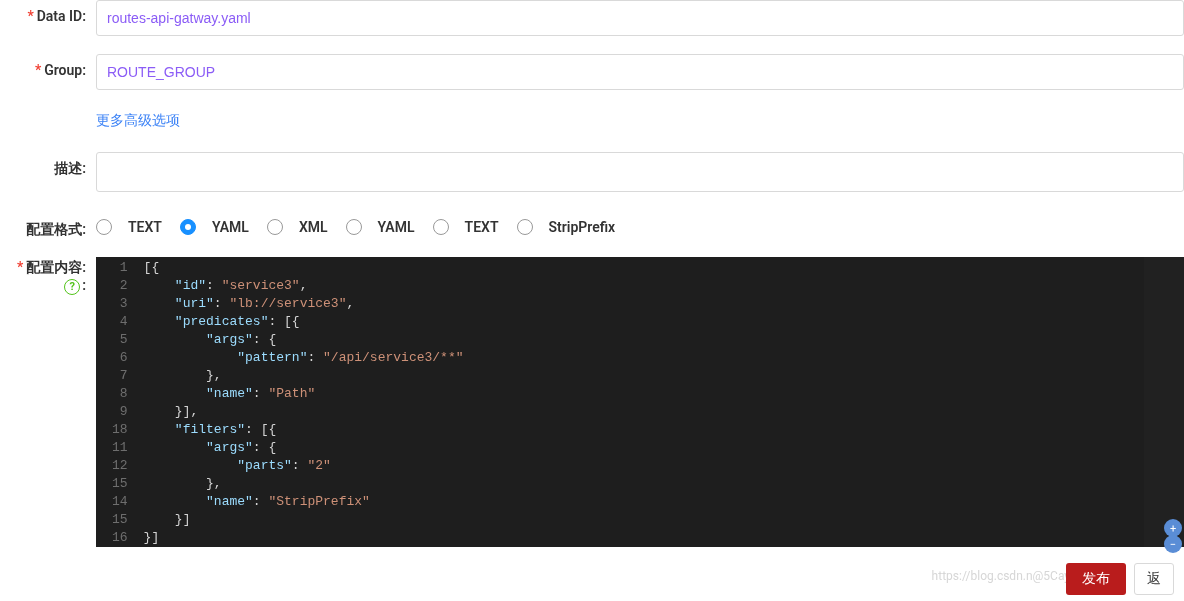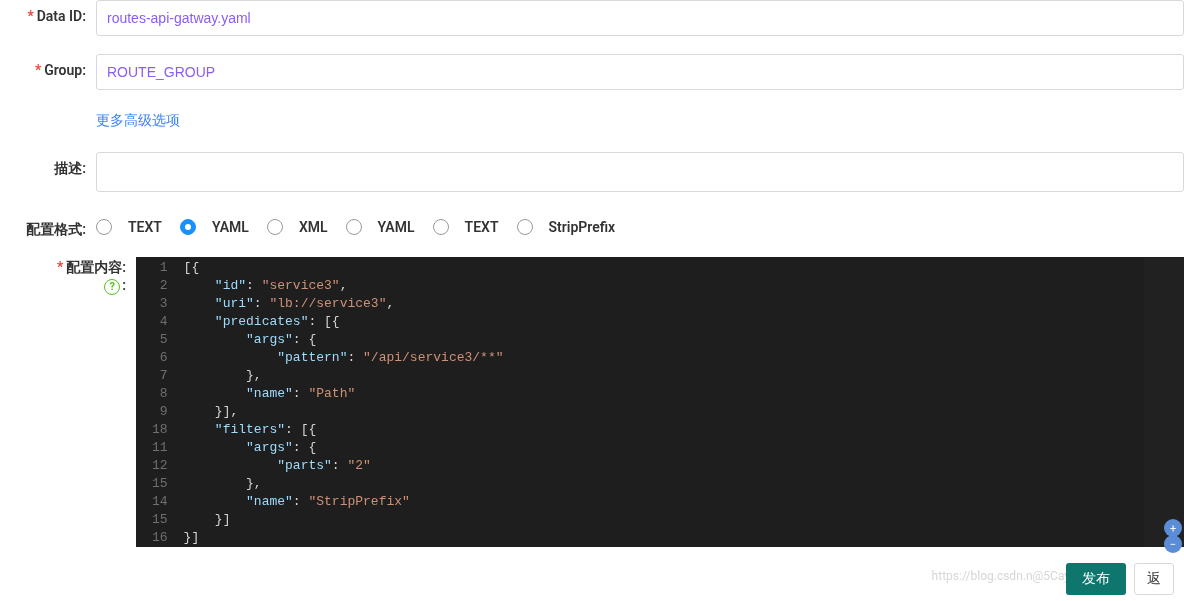--- a/index.html
+++ b/index.html
@@ -159,21 +159,21 @@
     }
     .watermark {
       position: absolute;
       bottom: 16px;
       right: 90px;
       color: #ccc;
       font-size: 12px;
       opacity: 0.8;
     }
     .btn-primary {
-      background: #0f766e;
+      background: #b91c1c;
       color: #fff;
       border: none;
       height: 32px;
       padding: 0 16px;
       border-radius: 3px;
       cursor: pointer;
       font-size: 14px;
     }
     .btn-default {
       background: #fff;
@@ -271,21 +271,21 @@
           <span>TEXT</span>
         </div>
         <div class="radio-item">
           <span class="radio-circle"></span>
           <span>StripPrefix</span>
         </div>
       </div>
   </div>
 </div>
 
-<div class="form-row" style="margin-bottom:0;margin-left:40px;">
+<div class="form-row" style="margin-bottom:0;">
   <div class="label-col" style="padding-top:2px;">
     <span class="req">*</span><span>配置内容:</span>
     <span class="help-icon">?</span><span>:</span>
   </div>
   <div class="input-col">
     <div class="editor-wrap">
       <div class="gutter" id="gutter">
           <div>1</div>
           <div>2</div>
           <div>3</div>

